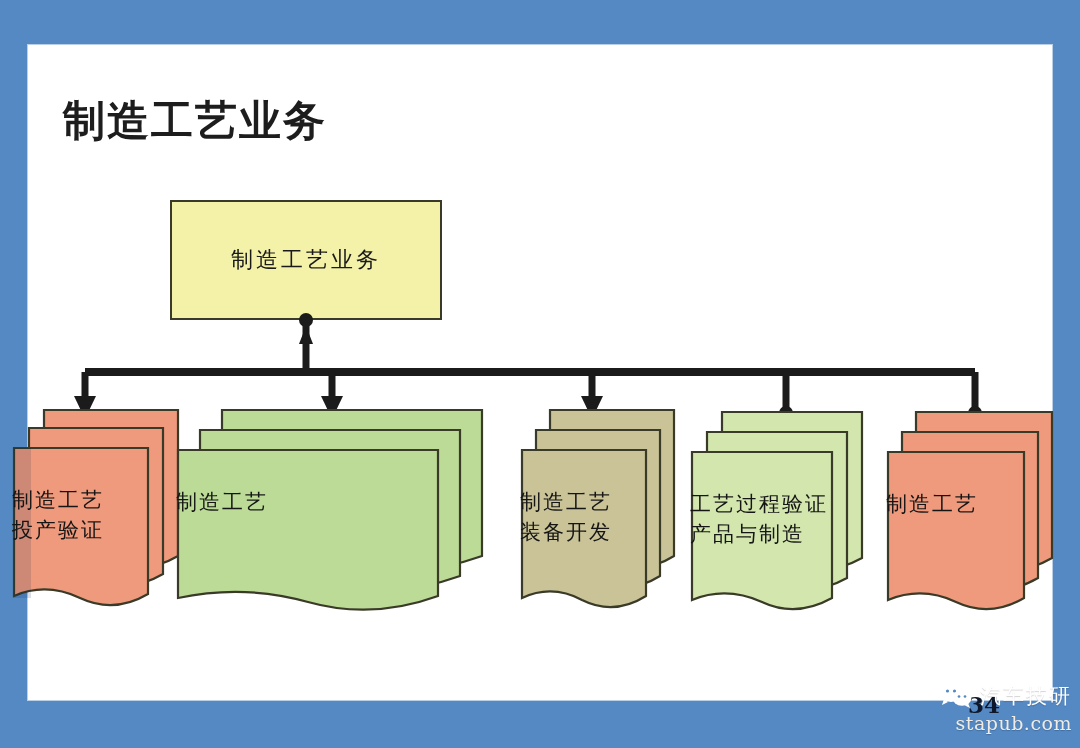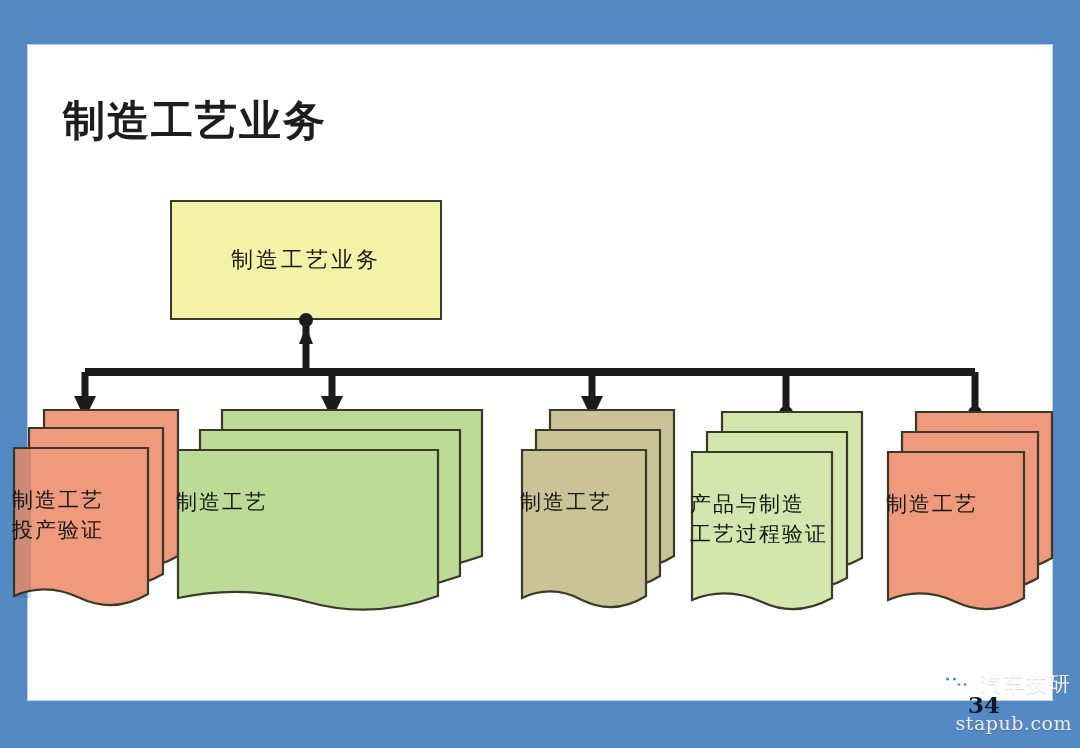--- a/index.html
+++ b/index.html
@@ -57,21 +57,21 @@
     display:flex;flex-direction:column;align-items:flex-end;
   }
   .wm-row{display:flex;align-items:center;gap:7px;text-align:right;}
   .wm-txt{
     font-size:21px;color:#ffffff;letter-spacing:2px;
     text-shadow:0 1px 1px rgba(0,0,0,.18);
   }
   .wm-url{
     font-size:19px;color:#f0ece4;letter-spacing:.5px;
     font-family:"DejaVu Serif","Liberation Serif",serif;
-    margin-top:14px;text-shadow:0 1px 1px rgba(0,0,0,.2);
+    margin-top:2px;text-shadow:0 1px 1px rgba(0,0,0,.2);
   }
   .pageno{
     position:absolute;right:80px;bottom:30px;
     font-size:23px;color:#0f172a;font-weight:bold;
     font-family:"DejaVu Serif","Liberation Serif",serif;
   }
 </style>
 </head>
 <body>
 
@@ -142,32 +142,33 @@
   </div>
 
   <div class="node" style="left:520px;top:408px;width:160px;height:205px;">
     <svg width="160" height="205" viewBox="0 0 160 205">
       <path d="M30 2 H154 V148 Q122 168 90 152 Q60 136 30 150 Z" fill="#c9c397" stroke="#3a3a28" stroke-width="2.2"></path>
       <path d="M16 22 H140 V168 Q108 188 76 172 Q46 156 16 170 Z" fill="#c9c397" stroke="#3a3a28" stroke-width="2.2"></path>
       <path d="M2 42 H126 V188 Q94 208 62 192 Q32 176 2 190 Z" fill="#c9c397" stroke="#3a3a28" stroke-width="2.2"></path>
     </svg>
     <div class="label" style="top:80px;font-size:21px;width:126px;">
       <div>制造工艺</div>
+      <div>装备开发</div>
     </div>
   </div>
 
   <div class="node" style="left:690px;top:410px;width:178px;height:205px;">
     <svg width="178" height="205" viewBox="0 0 178 205">
       <path d="M32 2 H172 V148 Q136 168 102 152 Q66 136 32 150 Z" fill="#d2e6ad" stroke="#3a3a28" stroke-width="2.2"></path>
       <path d="M17 22 H157 V168 Q121 188 87 172 Q51 156 17 170 Z" fill="#d2e6ad" stroke="#3a3a28" stroke-width="2.2"></path>
       <path d="M2 42 H142 V188 Q106 208 72 192 Q36 176 2 190 Z" fill="#d2e6ad" stroke="#3a3a28" stroke-width="2.2"></path>
     </svg>
     <div class="label" style="top:80px;font-size:21px;width:142px;">
+      <div>工艺过程验证</div>
       <div>产品与制造</div>
-      <div>工艺过程验证</div>
     </div>
   </div>
 
   <div class="node" style="left:886px;top:410px;width:172px;height:205px;">
     <svg width="172" height="205" viewBox="0 0 172 205">
       <path d="M30 2 H166 V148 Q132 168 98 152 Q64 136 30 150 Z" fill="#ef9a7c" stroke="#3a3a28" stroke-width="2.2"></path>
       <path d="M16 22 H152 V168 Q118 188 84 172 Q50 156 16 170 Z" fill="#ef9a7c" stroke="#3a3a28" stroke-width="2.2"></path>
       <path d="M2 42 H138 V188 Q104 208 70 192 Q36 176 2 190 Z" fill="#ef9a7c" stroke="#3a3a28" stroke-width="2.2"></path>
     </svg>
     <div class="label" style="top:80px;font-size:21px;width:138px;">

